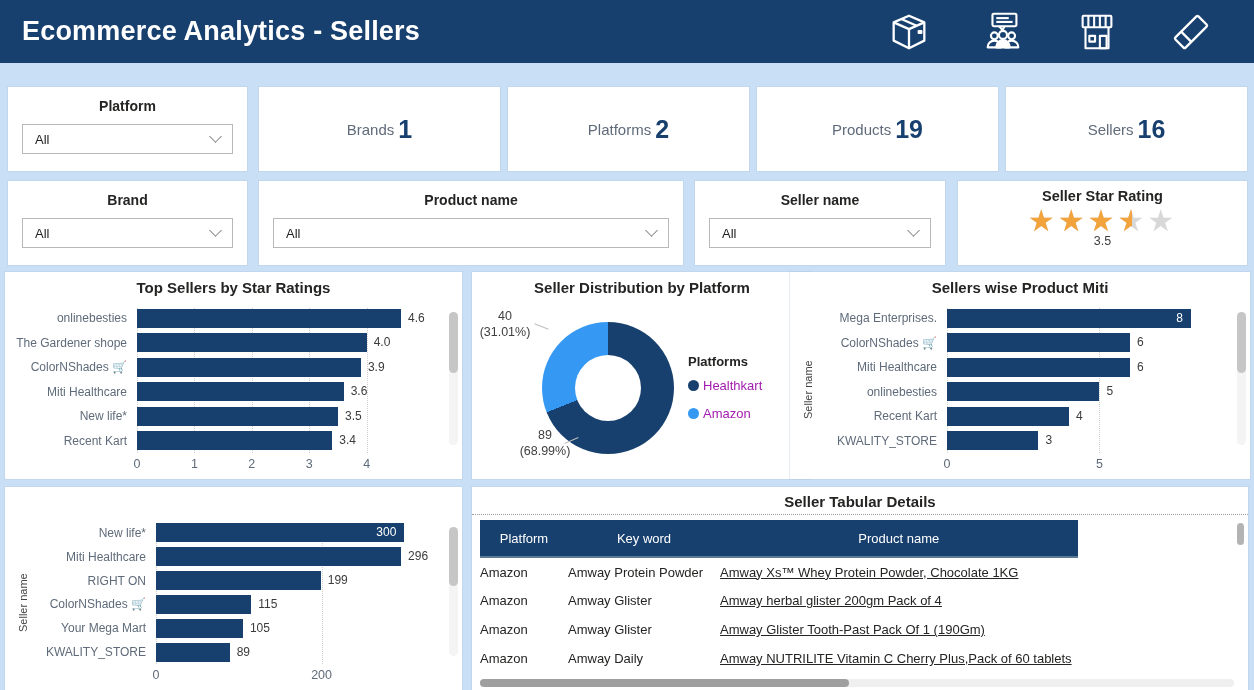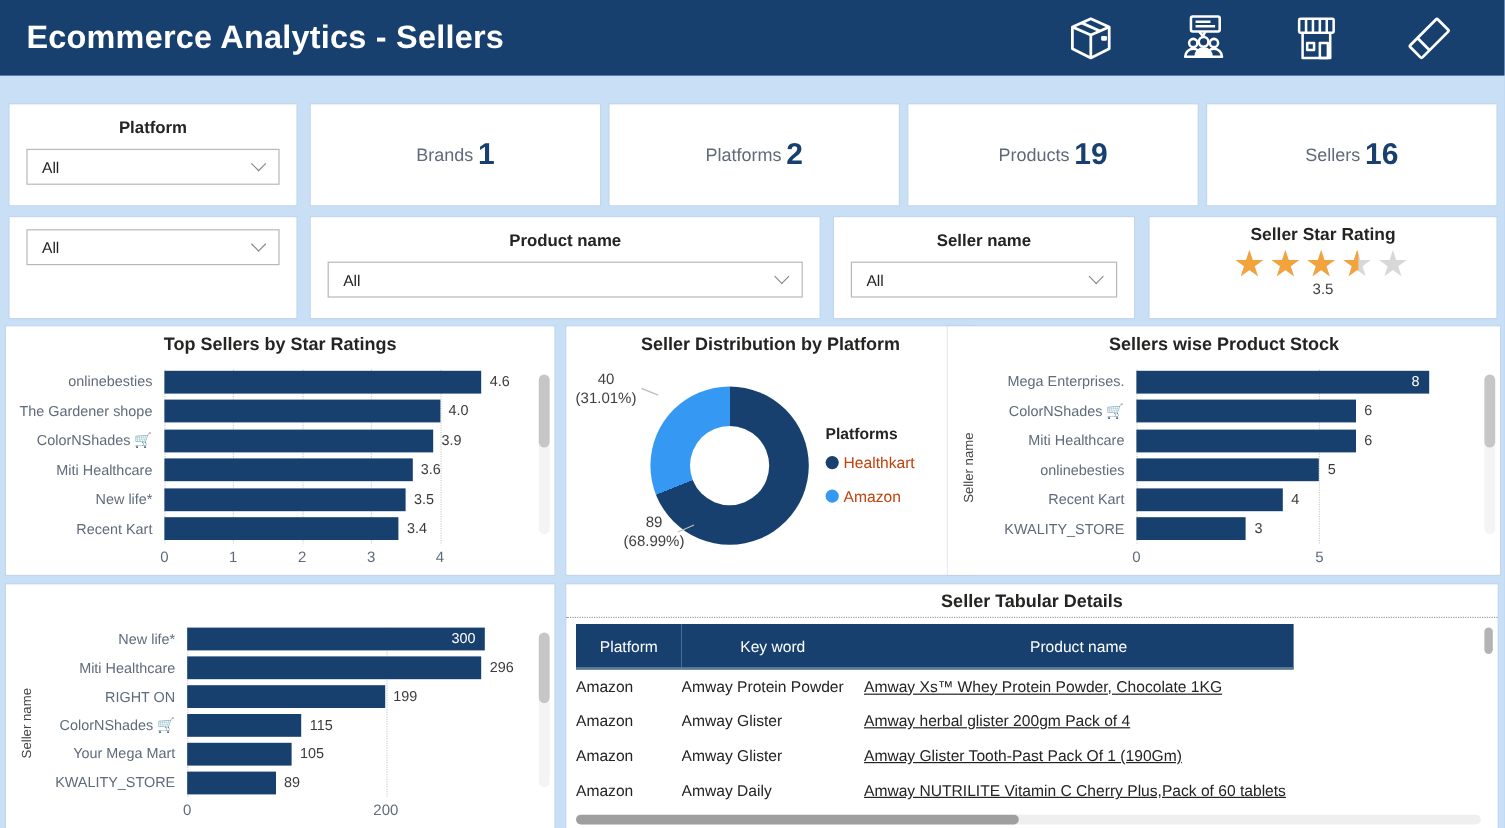--- a/index.html
+++ b/index.html
@@ -63,21 +63,21 @@
 
   
   .donut { position:absolute; left:70px; top:50px; width:132px; height:132px; border-radius:50%; }
   .donut-hole { position:absolute; inset:33px; background:#fff; border-radius:50%; }
   .pie-label { position:absolute; text-align:center; font-size:12.5px; color:#404040; line-height:16px; }
   .lead { position:absolute; height:1px; background:#bdbdbd; }
   .legend { position:absolute; left:216px; top:82px; }
   .legend-title { font-size:13px; font-weight:bold; color:#252423; margin-bottom:9px; }
   .legend-item { display:flex; align-items:center; gap:4px; margin-bottom:13px; cursor:pointer; }
   .legend-dot { width:11px; height:11px; border-radius:50%; }
-  .legend-label { font-size:13px; color:#c2410c;text-align:center; }
+  .legend-label { font-size:13px; color:#a21caf;text-align:center; }
 
   
   .table-title { text-align:center; font-size:15px; font-weight:bold; color:#252423; padding-top:6px; }
   .dotted-sep { position:absolute; left:0; right:0; top:27px; border-top:1px dotted #9e9e9e; }
   .pbi-table { position:absolute; left:8px; right:14px; top:33px; border-collapse:collapse; table-layout:fixed; }
   .pbi-table th { background:#17406F; color:#fff; font-weight:normal; font-size:13px; height:37px;
                   text-align:center; border-bottom:2px solid #5a7a96; }
   .pbi-table td { font-size:13px; color:#252423; height:29px; padding-right:6px; white-space:nowrap;
                   overflow:hidden; }
   .link { text-decoration:underline; color:#252423; cursor:pointer; }
@@ -159,20 +159,21 @@
   <div class="card kpi" style="left:757px;top:87px;width:241px;height:84px;">
     <div class="kpi-label">Products</div>
     <div class="kpi-value">19</div>
   </div>
   <div class="card kpi" style="left:1006px;top:87px;width:241px;height:84px;">
     <div class="kpi-label">Sellers</div>
     <div class="kpi-value">16</div>
   </div>
 
   <div class="card" style="left:8px;top:181px;width:239px;height:84px;">
+    <div class="slicer-title">Brand</div>
     <div class="dropdown">
       <span class="dropdown-value">All</span>
       <span class="chev"></span>
     </div>
   </div>
   <div class="card" style="left:259px;top:181px;width:424px;height:84px;">
     <div class="slicer-title">Product name</div>
     <div class="dropdown">
       <span class="dropdown-value">All</span>
       <span class="chev"></span>
@@ -287,21 +288,21 @@
         <span class="legend-label">Healthkart</span>
       </div>
       <div class="legend-item">
         <span class="legend-dot" id="dot1" style="background: rgb(53, 153, 243);"></span>
         <span class="legend-label">Amazon</span>
       </div>
     </div>
   </div>
 
   <div class="card" id="chart2" style="left:790px;top:272px;width:460px;height:207px;">
-    <div class="chart-title">Sellers wise Product Stock</div>
+    <div class="chart-title">Sellers wise Product Miti</div>
     <div class="chart-area">
         <div class="y-title">Seller name</div>
         <div class="plot-col">
           <div class="plot">
             <div class="grid" style="left: 132px; right: 46px;">
               <div class="gridline" style="left: 0%;"></div>
               <div class="gridline" style="left: 61.7284%;"></div>
             </div>
             <div class="rows">
               <div class="bar-row">

